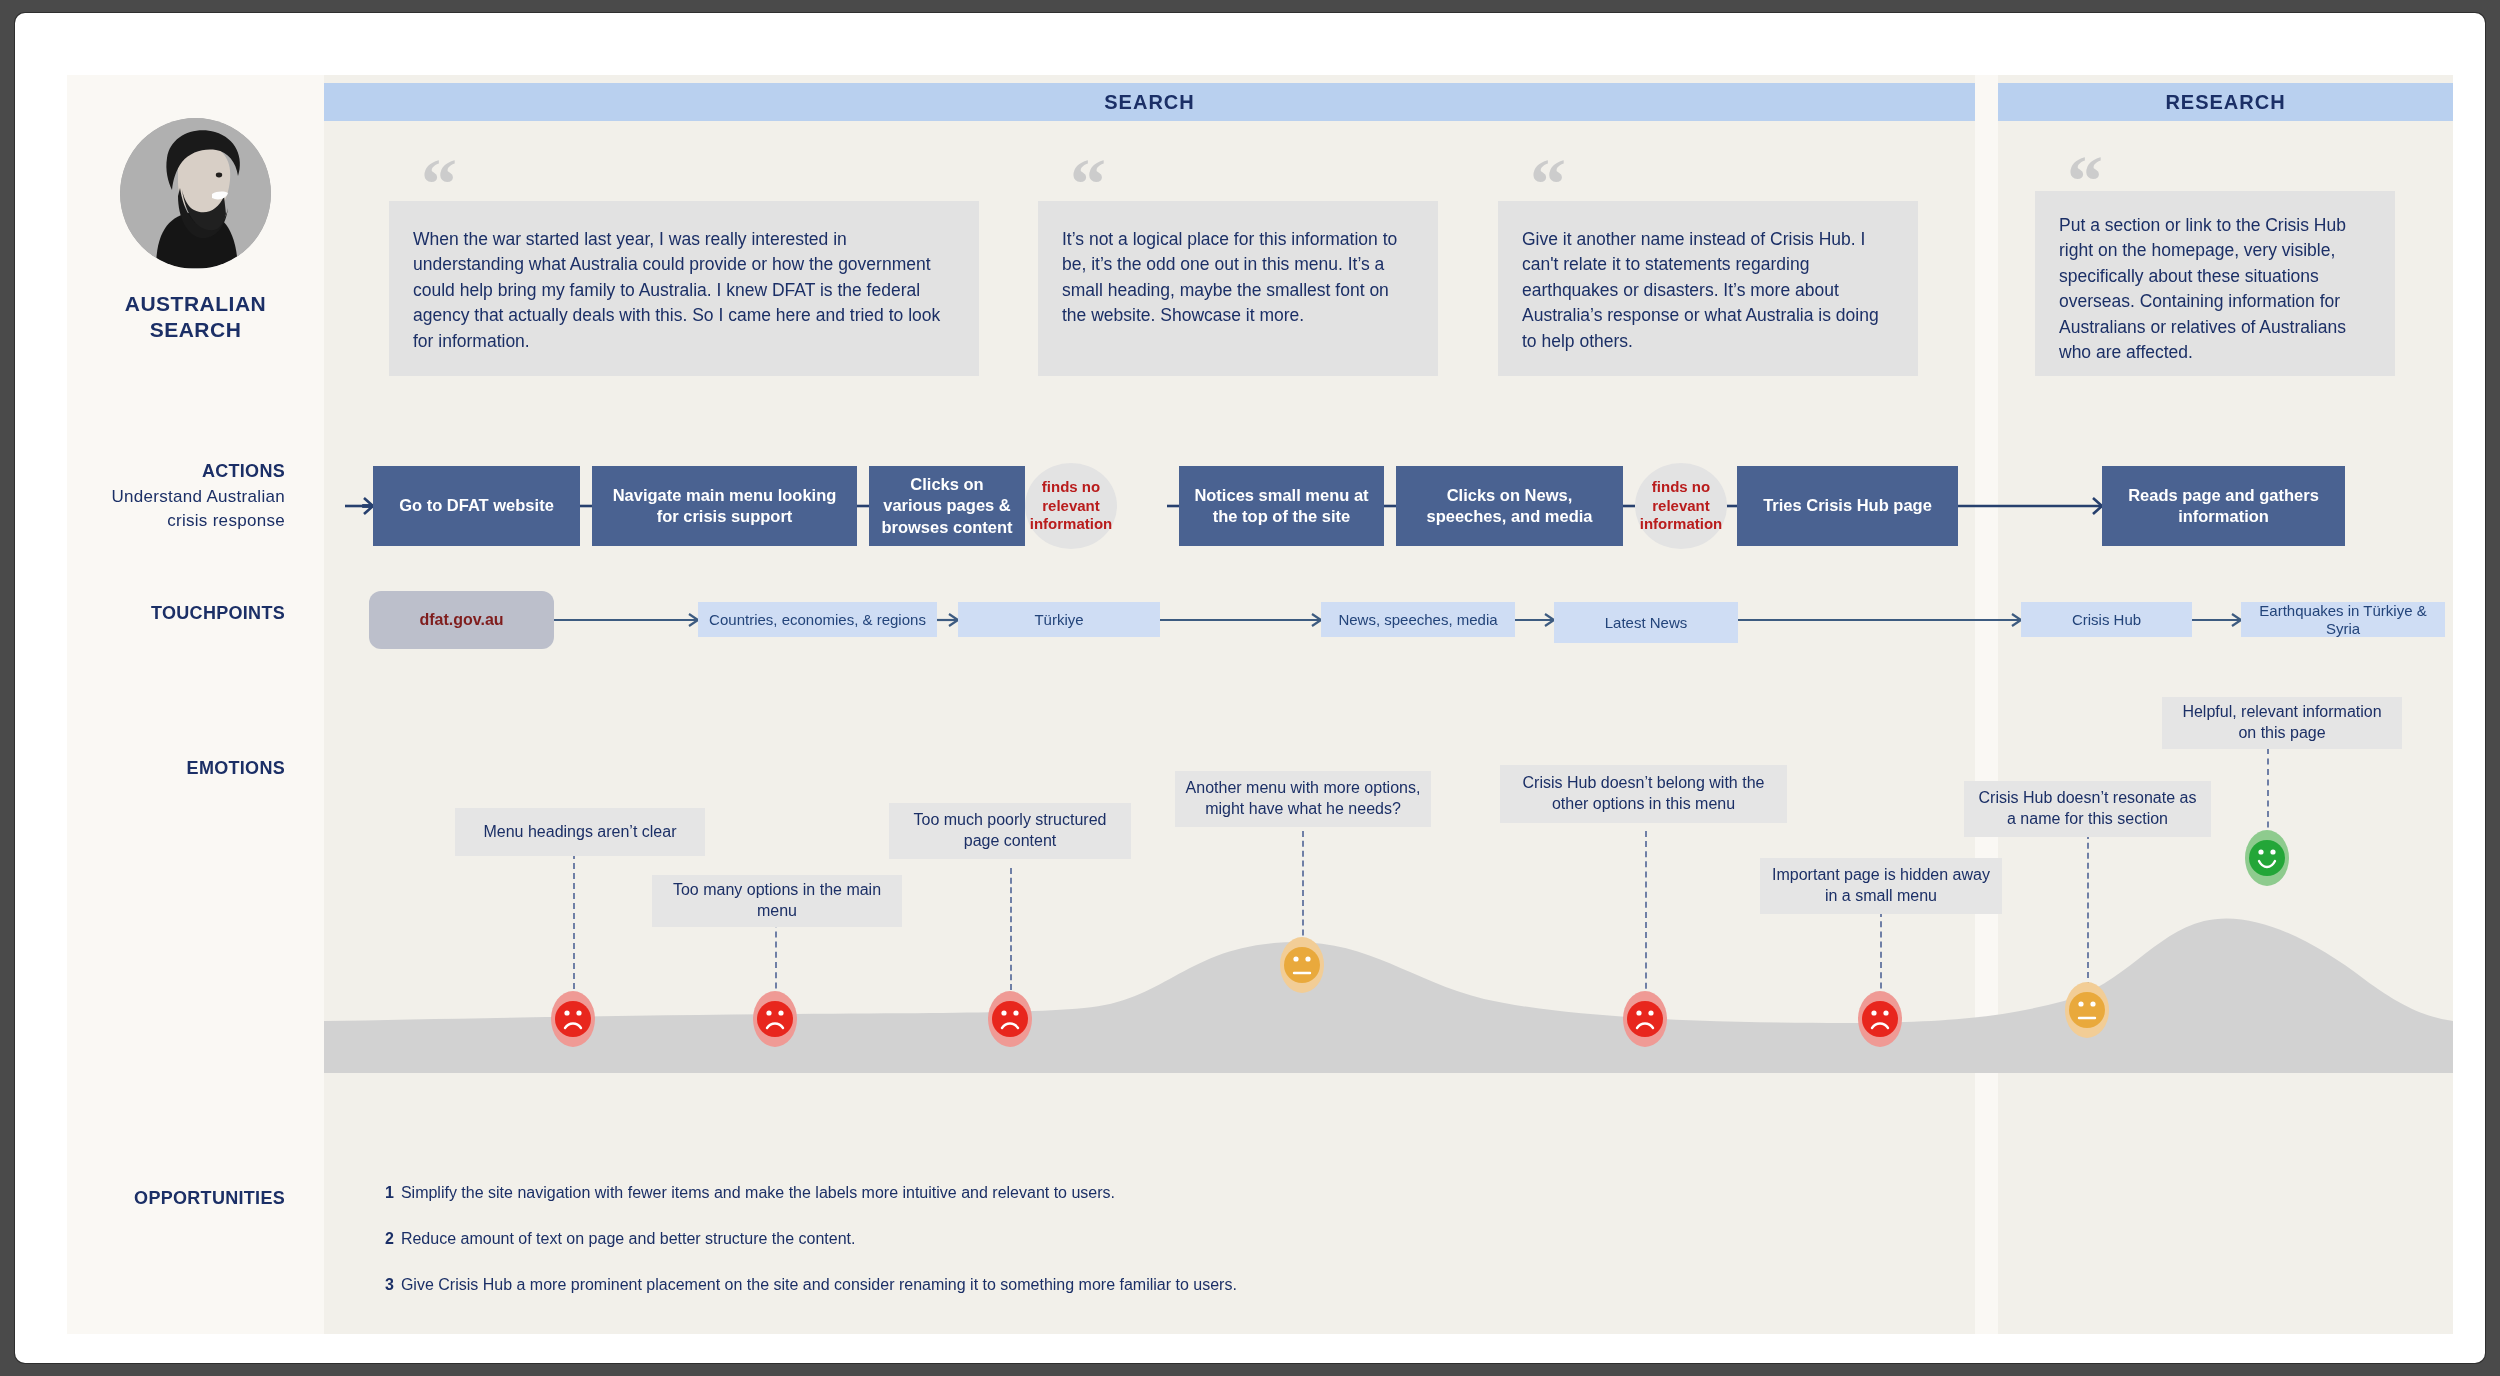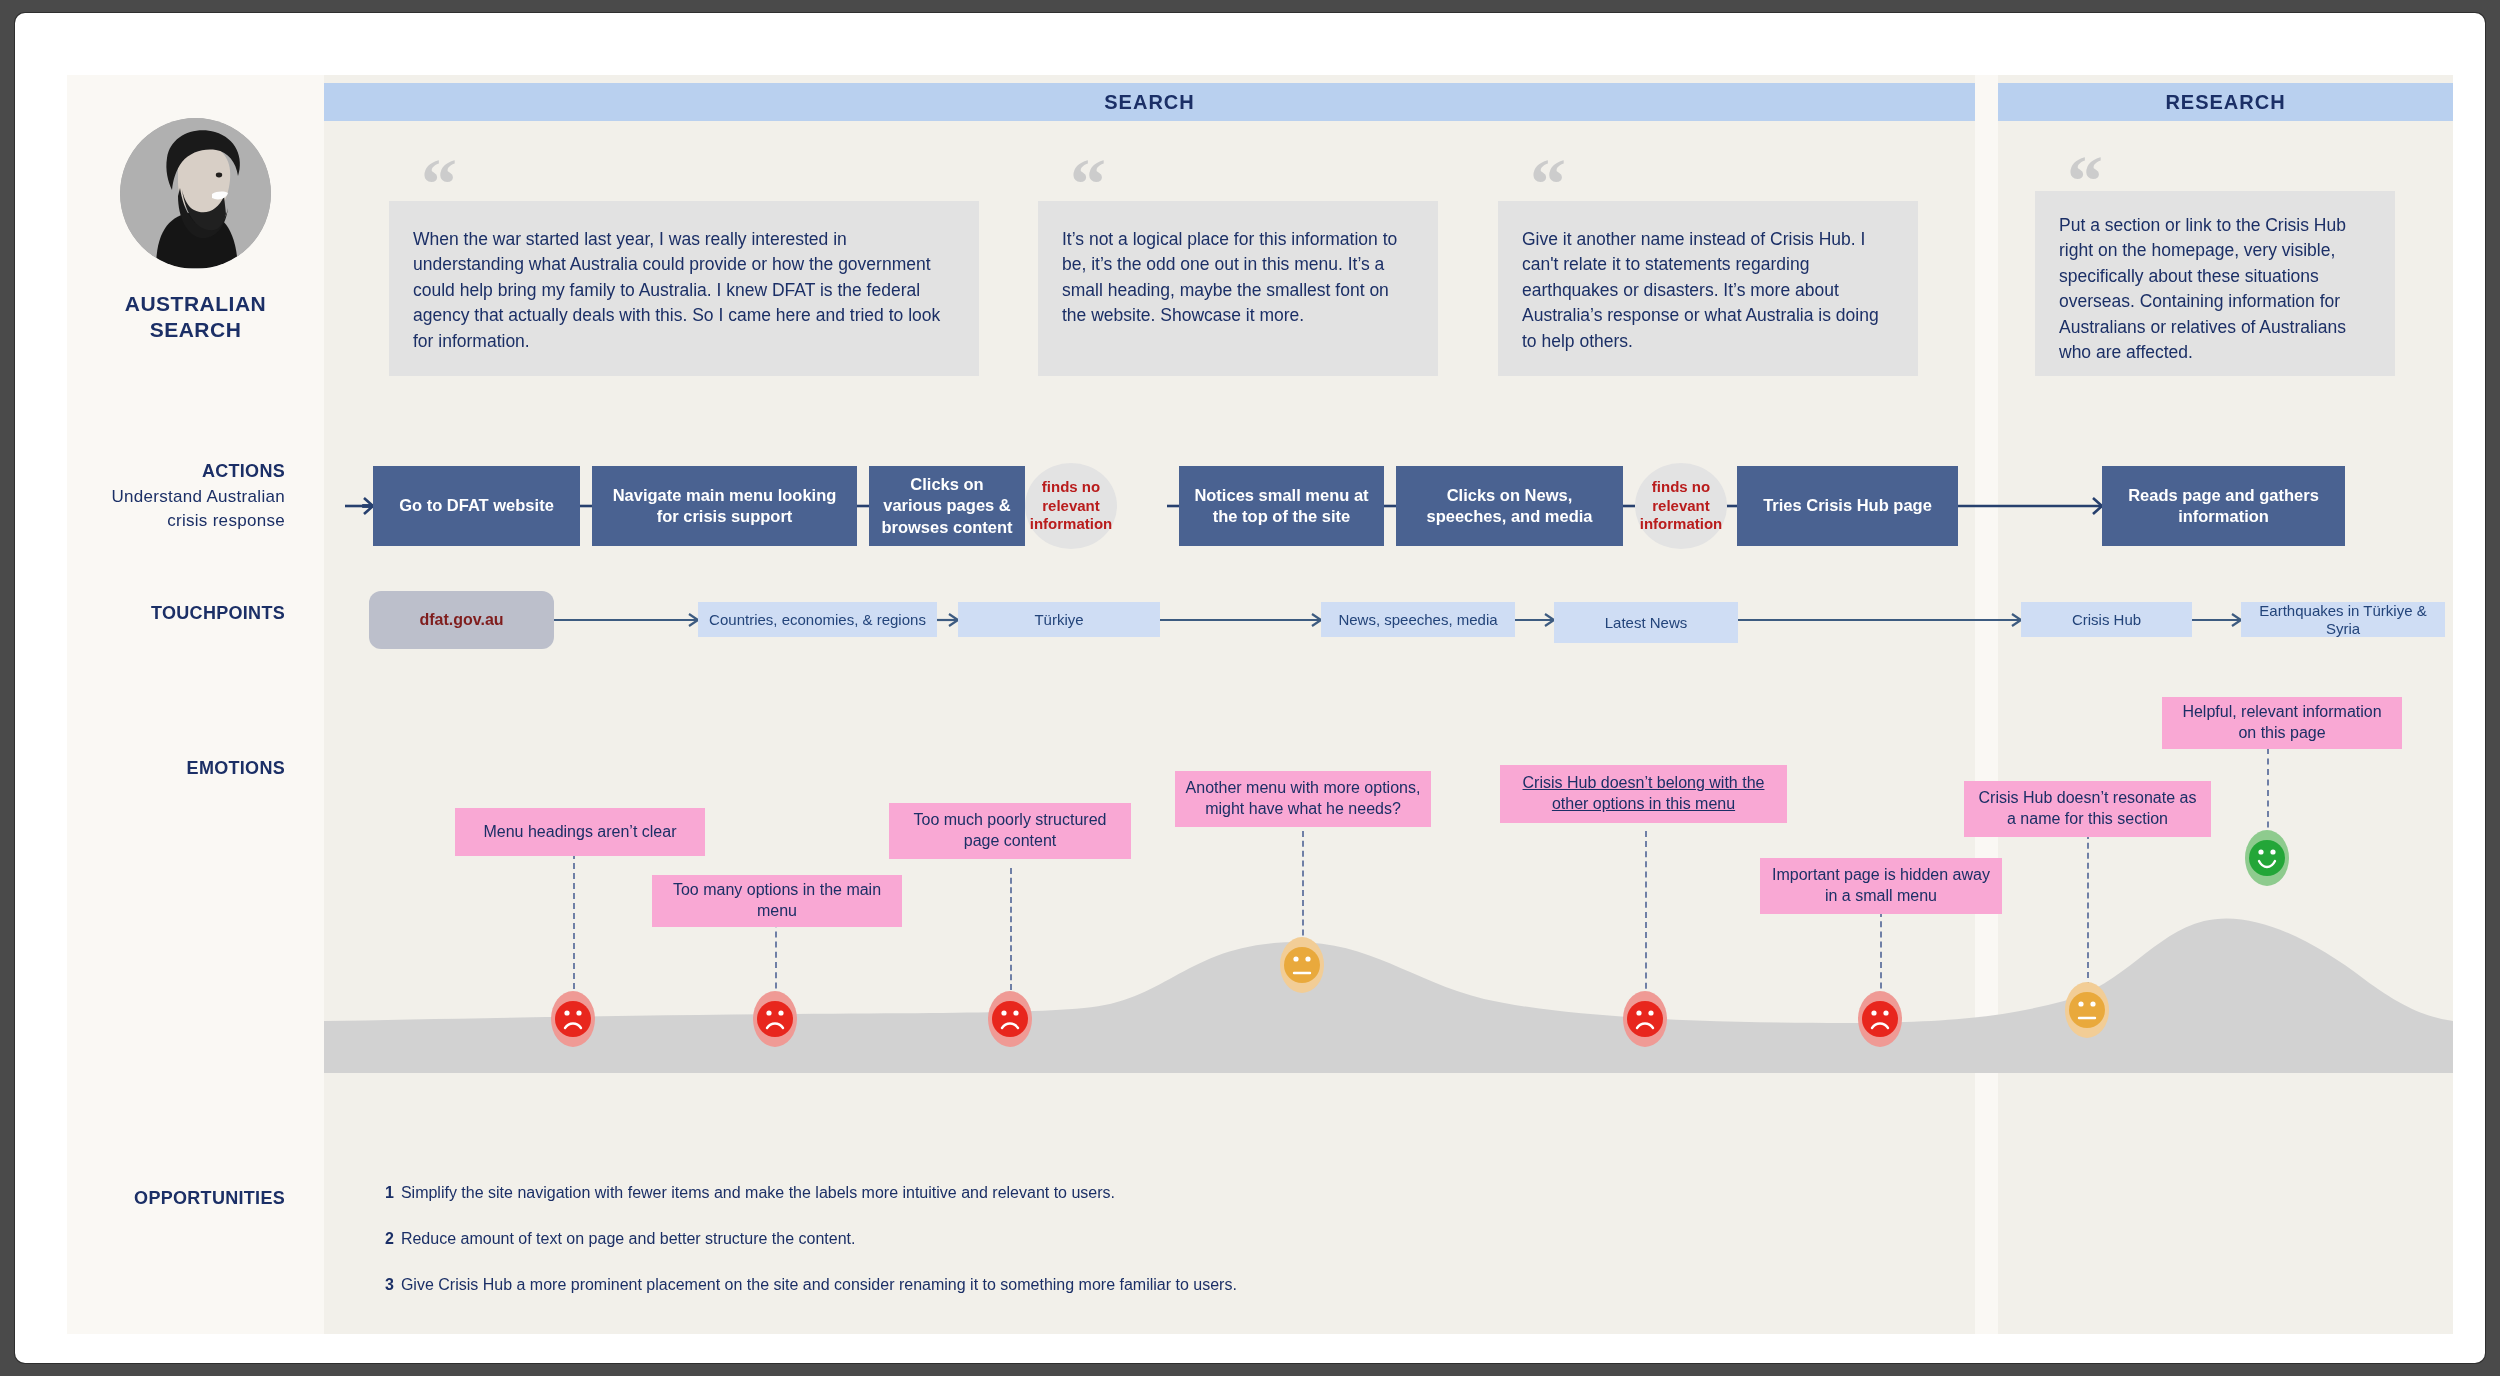--- a/index.html
+++ b/index.html
@@ -93,21 +93,21 @@
     display:flex;align-items:center;justify-content:center;
     color:#7f1d1d;font-weight:bold;font-size:16px;
   }
   .tp-box{
     position:absolute;background:#cfddf4;
     display:flex;align-items:center;justify-content:center;text-align:center;
     color:#23447a;font-size:15px;line-height:1.2;padding:0 6px;box-sizing:border-box;
   }
   
   .emo-label{
-    position:absolute;background:#f9a8d4;color:#1b2f66;
+    position:absolute;background:#e5e5e5;color:#1b2f66;
     display:flex;align-items:center;justify-content:center;text-align:center;
     font-size:16px;line-height:1.3;padding:6px 10px;box-sizing:border-box;
   }
   .emo-dash{
     position:absolute;width:0;border-left:2px dashed #6f7fa6;
   }
   
   .opp-item{
     position:absolute;color:#1b2f66;font-size:16px;line-height:1.3;
     white-space:nowrap;
@@ -251,21 +251,21 @@
   <div class="emo-dash" style="left:1287px;top:818px;height:134px;"></div>
   <div class="emo-dash" style="left:1630px;top:818px;height:188px;"></div>
   <div class="emo-dash" style="left:1865px;top:898px;height:108px;"></div>
   <div class="emo-dash" style="left:2072px;top:800px;height:175px;"></div>
   <div class="emo-dash" style="left:2252px;top:735px;height:90px;"></div>
 
   <div class="emo-label" style="left:440px;top:795px;width:250px;height:48px;">Menu headings aren’t clear</div>
   <div class="emo-label" style="left:637px;top:862px;width:250px;height:52px;">Too many options in the main menu</div>
   <div class="emo-label" style="left:874px;top:790px;width:242px;height:56px;">Too much poorly structured page content</div>
   <div class="emo-label" style="left:1160px;top:758px;width:256px;height:56px;">Another menu with more options, might have what he needs?</div>
-  <div class="emo-label" style="left:1485px;top:752px;width:287px;height:58px;text-decoration:underline;">Crisis Hub doesn’t belong with the other options in this menu</div>
+  <div class="emo-label" style="left:1485px;top:752px;width:287px;height:58px;">Crisis Hub doesn’t belong with the other options in this menu</div>
   <div class="emo-label" style="left:1745px;top:845px;width:242px;height:56px;">Important page is hidden away in a small menu</div>
   <div class="emo-label" style="left:1949px;top:768px;width:247px;height:56px;">Crisis Hub doesn’t resonate as a name for this section</div>
   <div class="emo-label" style="left:2147px;top:684px;width:240px;height:52px;">Helpful, relevant information on this page</div>
 
   <svg style="position:absolute;left:0;top:0;width:2470px;height:1350px;pointer-events:none;">
 
     <g>
       <ellipse cx="558" cy="1006" rx="22" ry="28" fill="#ef9a95"></ellipse>
       <circle cx="558" cy="1006" r="18" fill="#e8261d"></circle>
       <circle cx="552" cy="1000" r="2.6" fill="#fff"></circle>

